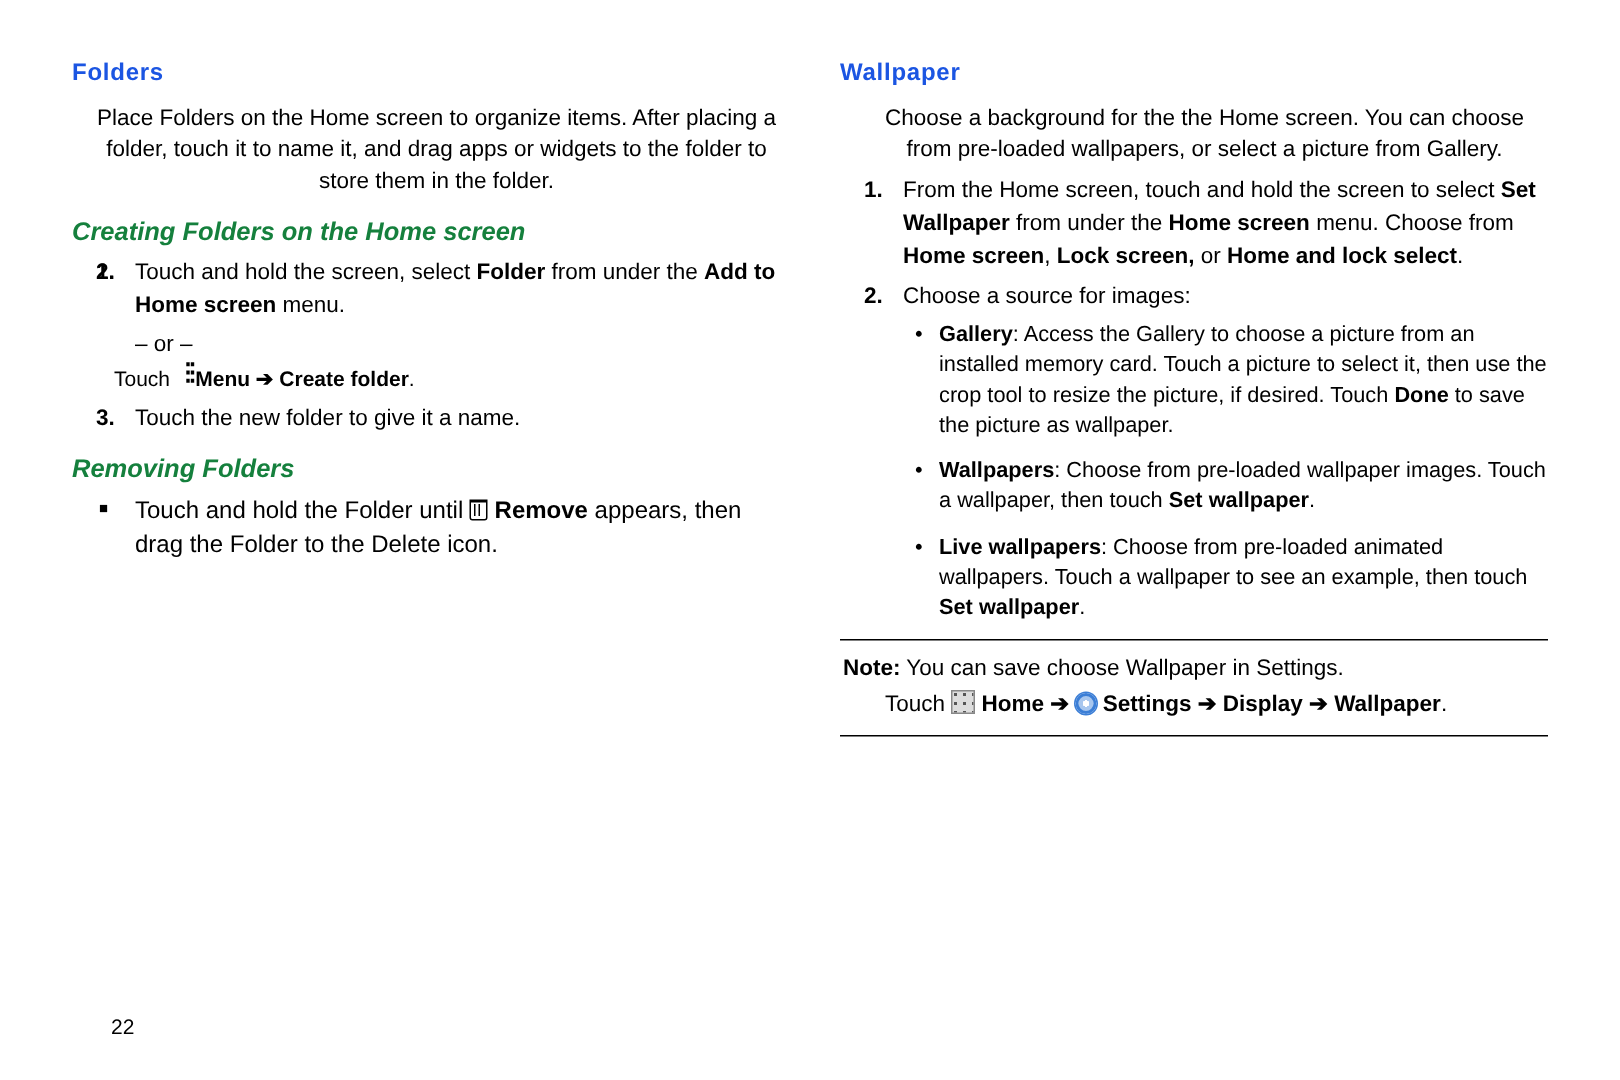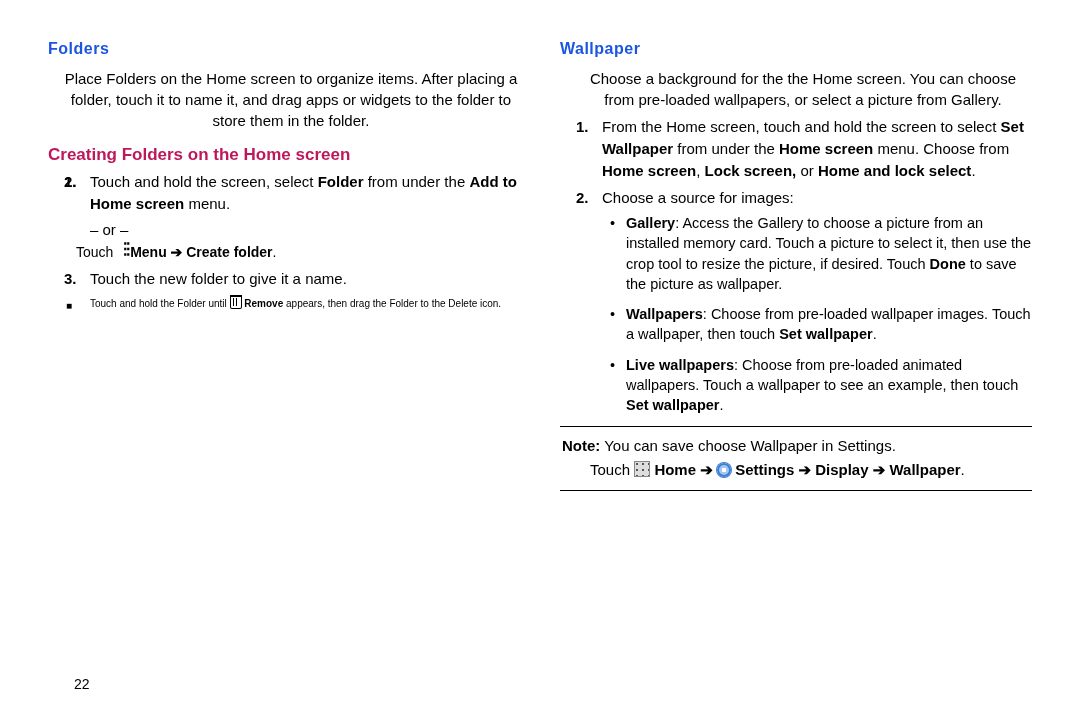--- a/index.html
+++ b/index.html
@@ -1,26 +1,26 @@
 <!DOCTYPE html>
 <html><head>
 <meta charset="utf-8">
 <style>
   * { box-sizing: border-box; margin: 0; padding: 0; }
   html, body { width: 1080px; height: 720px; background: #fff; font-family: Arial, Helvetica, sans-serif; color: #000; }
   .page { display: flex; padding: 40px 48px 20px 48px; gap: 40px; height: 100%; }
   .col { flex: 1; }
   h2.section { color: #1b55e2; font-weight: bold; font-size: 16px; margin-bottom: 10px; letter-spacing: 0.5px; }
-  h3.sub { color: #be185d; font-weight: bold; font-size: 17px; margin: 14px 0 6px 0; }
+  h3.sub { color: #15803d; font-style: italic; font-weight: bold; font-size: 17px; margin: 14px 0 6px 0; }
   p.intro { font-size: 15px; line-height: 1.4; margin-left: 14px; margin-bottom: 6px; text-align: center; }
   ol.num { list-style: none; margin-left: 38px; margin-top: 6px; }
   ol.num li { font-size: 15px; line-height: 1.45; margin-bottom: 6px; position: relative; padding-left: 4px; }
   ol.num li .m { font-weight: bold; position: absolute; left: -22px; }
   ul.bul { list-style: none; margin-left: 38px; }
-  ul.bul li { font-size: 10px; line-height: 1.45; position: relative; padding-left: 4px; }
+  ul.bul li { font-size: 16px; line-height: 1.45; position: relative; padding-left: 4px; }
   ul.bul li::before { content: "■"; position: absolute; left: -20px; font-size: 10px; top: 4px; }
   ul.dot { list-style: none; margin-left: 22px; margin-top: 4px; }
   ul.dot li { font-size: 14.5px; line-height: 1.4; margin-bottom: 10px; position: relative; padding-left: 2px; font-stretch: condensed; }
   ul.dot li::before { content: "•"; position: absolute; left: -14px; top: 0; }
   b { font-weight: bold; }
   .or { margin-left: 42px; font-size: 15px; margin: 6px 0 6px 42px; }
   .touchline { margin-left: 28px; font-size: 14px; margin-bottom: 8px; }
   .note-box { border-top: 1.5px solid #000; border-bottom: 1.5px solid #000; margin-top: 10px; padding: 8px 2px; font-size: 15px; line-height: 1.5; }
   .note-box .path { margin-left: 28px; margin-top: 2px; }
   .pagenum { position: absolute; bottom: 28px; left: 74px; font-size: 14px; }
@@ -61,20 +61,21 @@
     </ol>
     <div class="or">– or –</div>
     <div class="touchline">
       <span>Touch </span><span class="icon icon-menu"></span>
       <b>Menu ➔ Create folder</b><span>.</span>
     </div>
     <ol class="num" start="3">
       <li><span class="m">3.</span><span>Touch the new folder to give it a name.</span></li>
     </ol>
 
+    <h3 class="sub">Removing Folders</h3>
     <ul class="bul">
       <li>
         <span>Touch and hold the Folder until </span><span class="icon icon-trash"></span> <b>Remove</b><span> appears, then drag the Folder to the Delete icon.</span>
       </li>
     </ul>
   </div>
 
   <div class="col">
     <h2 class="section">Wallpaper</h2>
     <p class="intro">Choose a background for the the Home screen. You can choose from pre-loaded wallpapers, or select a picture from Gallery.</p>

